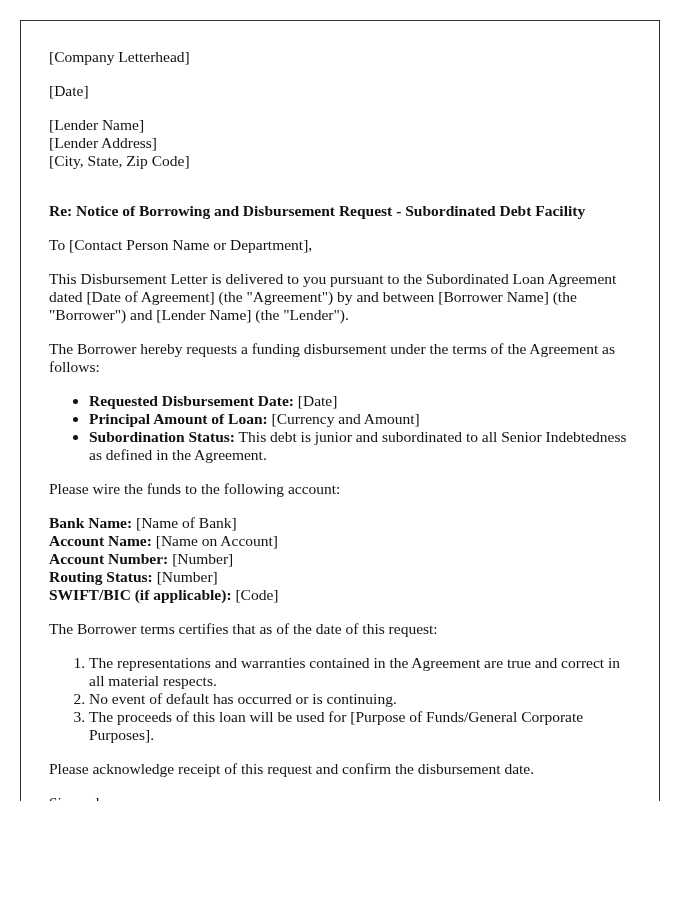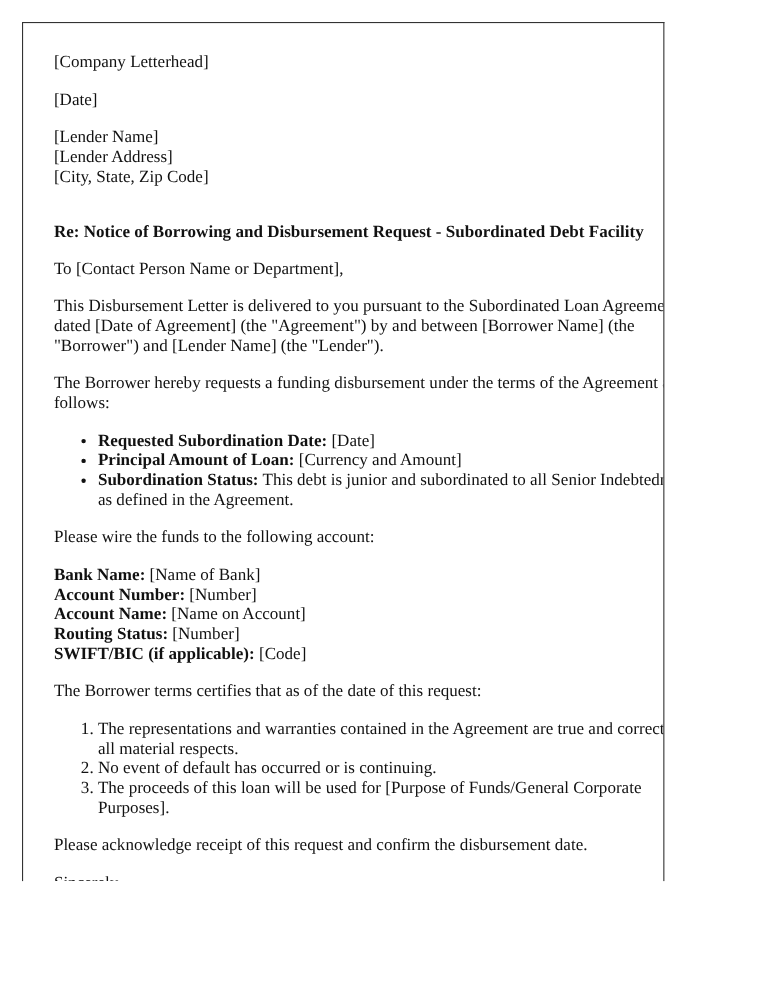--- a/index.html
+++ b/index.html
@@ -1,20 +1,20 @@
 <!DOCTYPE html>
 <html><head>
 <meta charset="utf-8">
 <style>
   html, body { margin: 0; padding: 0; background: #ffffff; }
   body { width: 700px; height: 900px; position: relative; overflow: hidden; }
   .page {
     position: absolute;
     left: 20px; top: 20px;
-    width: 584px; height: 781px;
+    width: 640px; height: 781px;
     border-top: 1px solid #333;
     border-left: 1px solid #333;
     border-right: 1px solid #333;
     box-sizing: border-box;
     overflow: hidden;
   }
   .content {
     position: absolute;
     left: 28px; top: 27px;
     width: 580px;
@@ -45,31 +45,31 @@
 
     <p><b>Re: Notice of Borrowing and Disbursement Request - Subordinated Debt Facility</b></p>
 
     <p>To [Contact Person Name or Department],</p>
 
     <p>This Disbursement Letter is delivered to you pursuant to the Subordinated Loan Agreement dated [Date of Agreement] (the "Agreement") by and between [Borrower Name] (the "Borrower") and [Lender Name] (the "Lender").</p>
 
     <p>The Borrower hereby requests a funding disbursement under the terms of the Agreement as follows:</p>
 
     <ul>
-      <li><b>Requested Subordination Date:</b><span> [Date]</span></li>
+      <li><b>Requested Disbursement Date:</b><span> [Date]</span></li>
       <li><b>Principal Amount of Loan:</b><span> [Currency and Amount]</span></li>
       <li><b>Subordination Status:</b><span> This debt is junior and subordinated to all Senior Indebtedness as defined in the Agreement.</span></li>
     </ul>
 
     <p>Please wire the funds to the following account:</p>
 
     <div class="lines" style="margin-bottom:16px;">
       <div><b>Bank Name:</b><span> [Name of Bank]</span></div>
+      <div><b>Account Name:</b><span> [Name on Account]</span></div>
       <div><b>Account Number:</b><span> [Number]</span></div>
-      <div><b>Account Name:</b><span> [Name on Account]</span></div>
       <div><b>Routing Status:</b><span> [Number]</span></div>
       <div><b>SWIFT/BIC (if applicable):</b><span> [Code]</span></div>
     </div>
 
     <p>The Borrower terms certifies that as of the date of this request:</p>
 
     <ol>
       <li>The representations and warranties contained in the Agreement are true and correct in all material respects.</li>
       <li>No event of default has occurred or is continuing.</li>
       <li>The proceeds of this loan will be used for [Purpose of Funds/General Corporate Purposes].</li>

